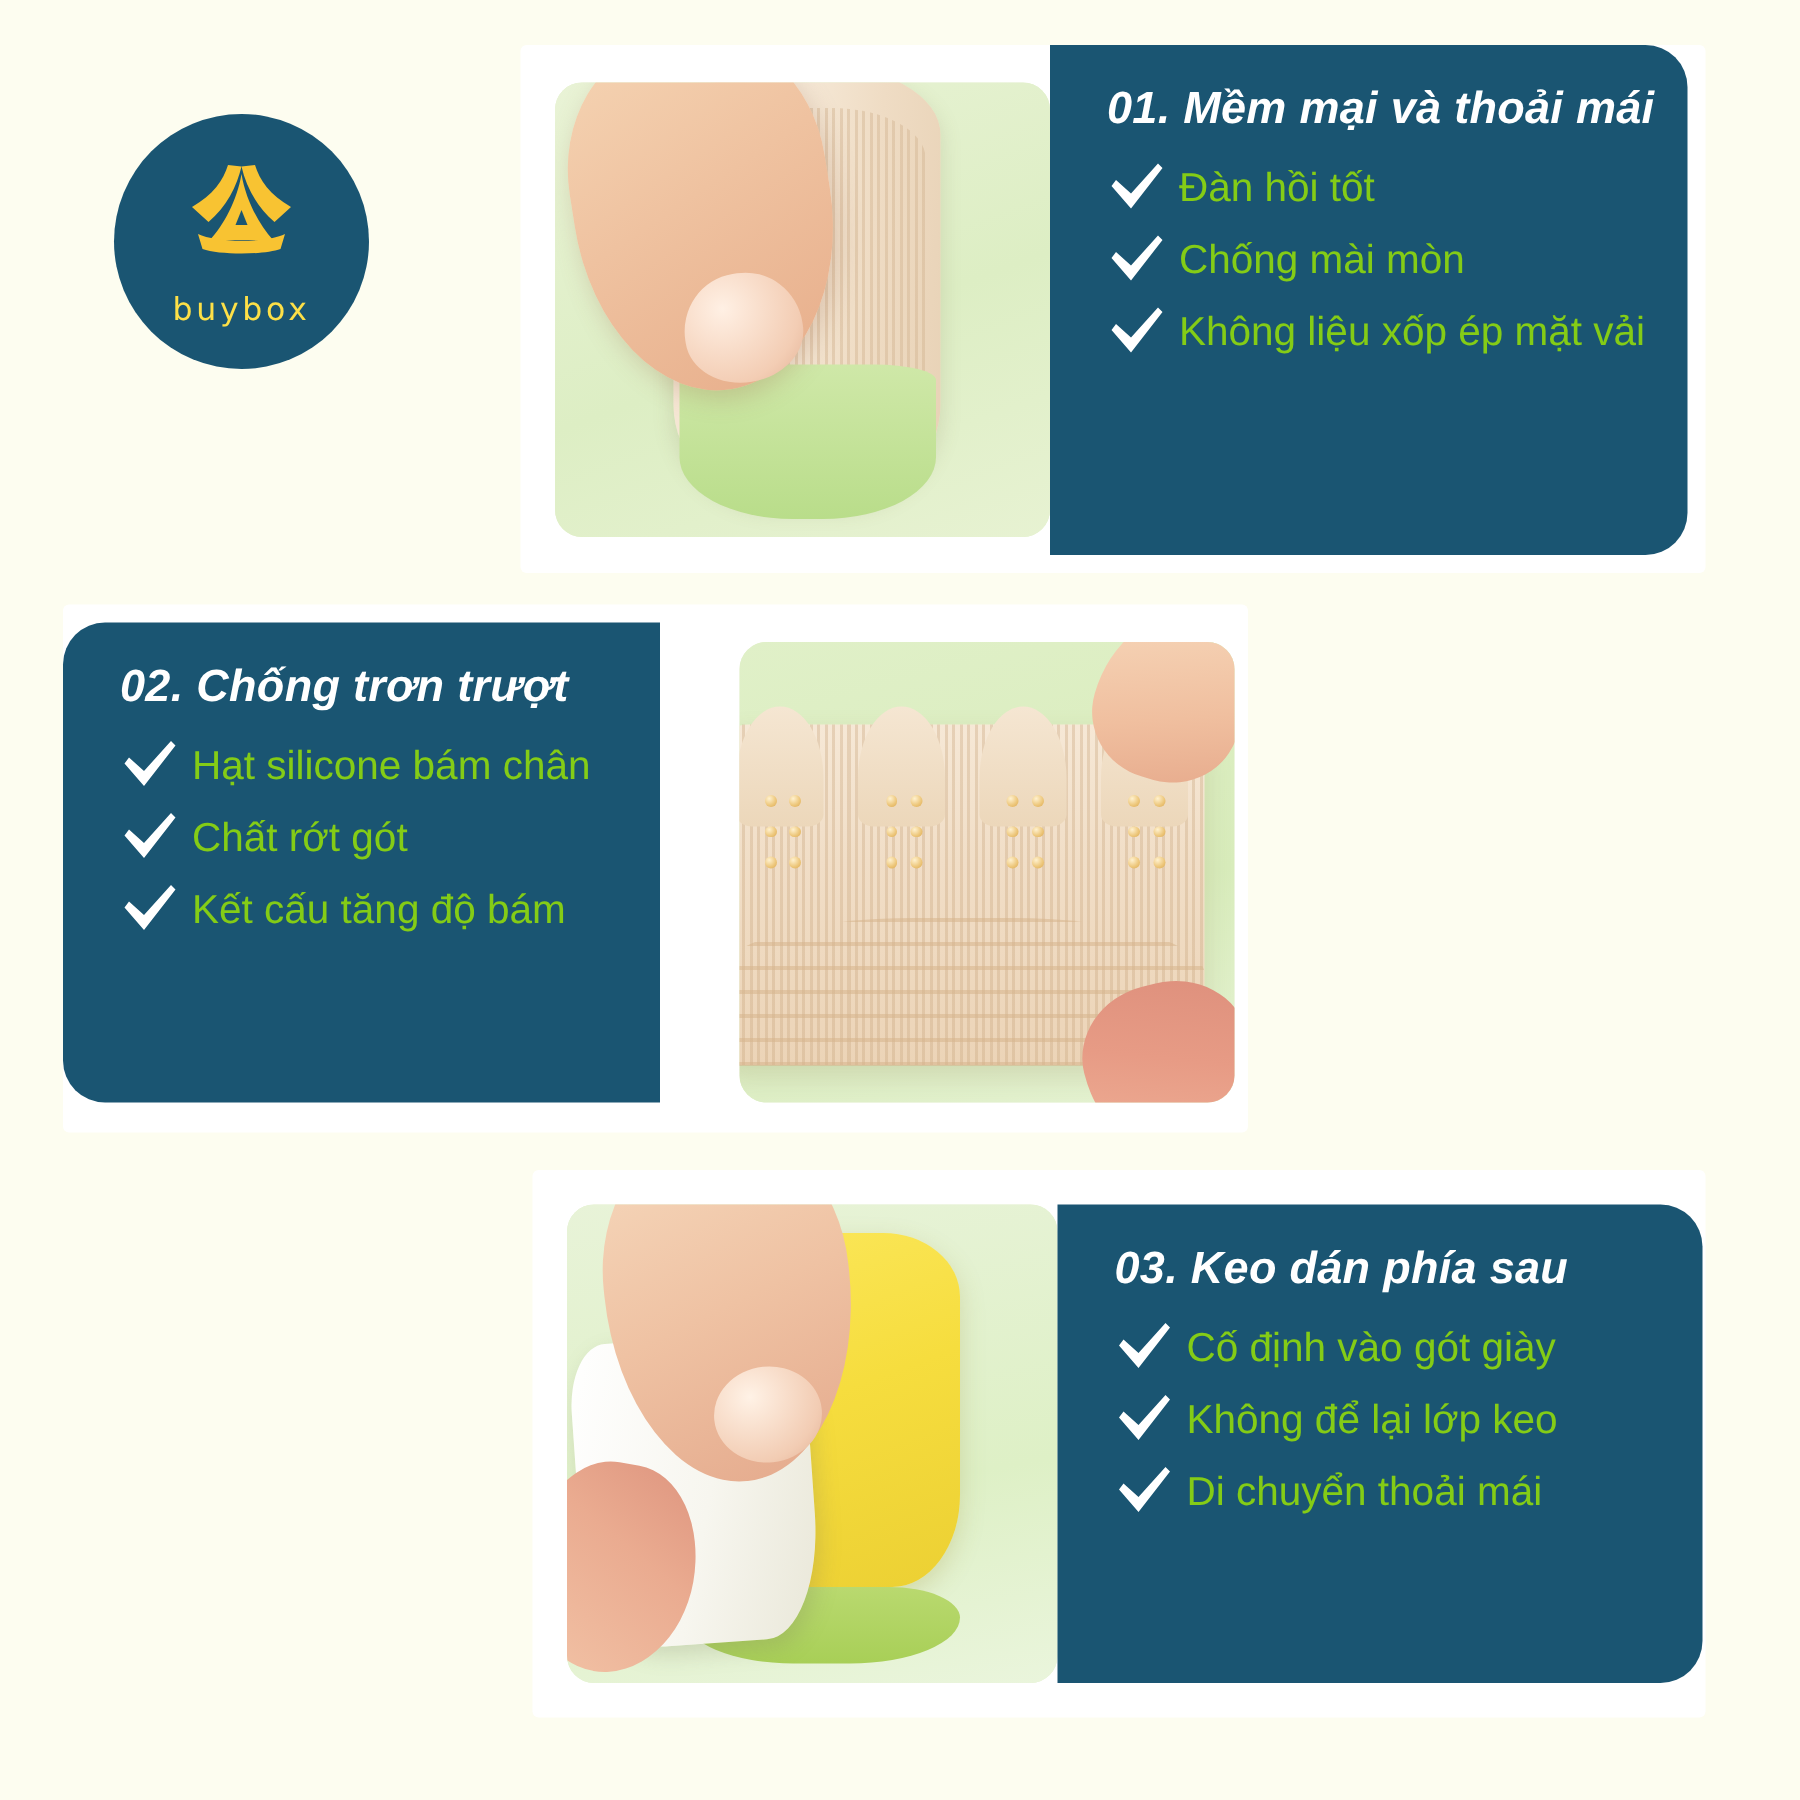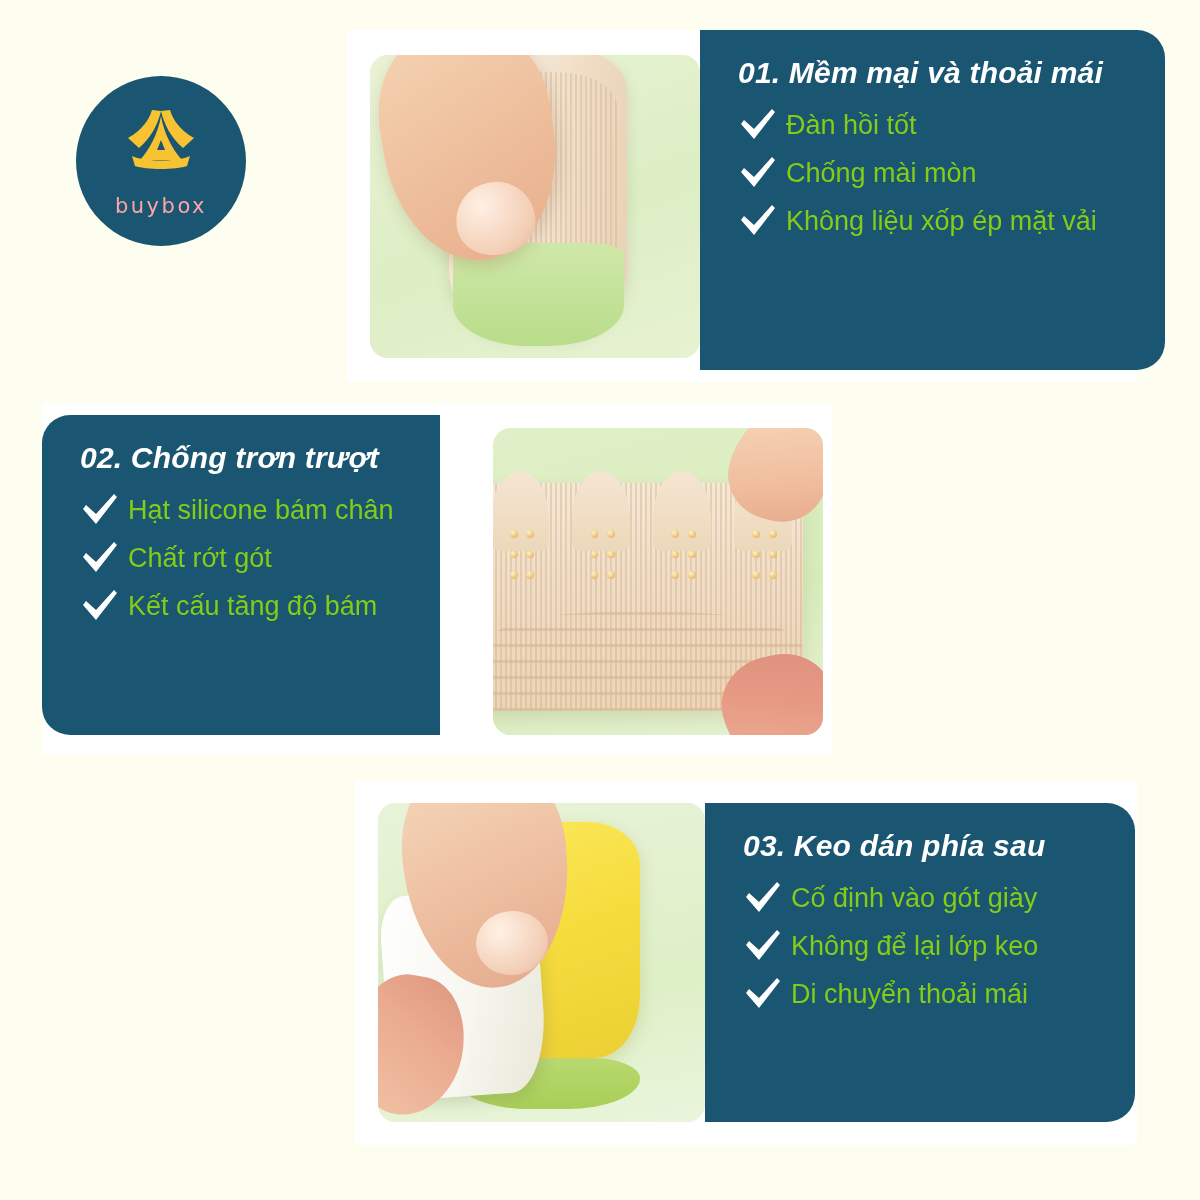--- a/index.html
+++ b/index.html
@@ -29,21 +29,21 @@
     flex-direction: column;
     align-items: center;
     justify-content: center;
   }
   .logo-mark {
     width: 86px;
     height: 64px;
     margin-top: 4px;
   }
   .logo-text {
-    color: #fca5a5;
+    color: #fde047;
     font-size: 21px;
     letter-spacing: 2.5px;
     font-weight: 400;
     margin-top: 22px;
     font-family: "DejaVu Sans", sans-serif;
   }
 
   
   .panel {
     position: absolute;
@@ -303,21 +303,21 @@
 
   <div class="photo" style="left:370px; top:55px; width:330px; height:303px;">
     <div class="ph-bg p1-bg"></div>
     <div class="p1-pad"></div>
     <div class="p1-green-edge"></div>
     <div class="p1-hole"></div>
     <div class="p1-finger"></div>
     <div class="p1-nail"></div>
   </div>
 
-  <div class="teal" style="left:700px; top:30px; width:465px; height:340px; border-radius:0 28px 28px 0;">
+  <div class="teal" style="left:700px; top:30px; width:425px; height:340px; border-radius:0 28px 28px 0;">
     <div class="teal-inner">
       <div class="panel-title">01. Mềm mại và thoải mái</div>
       <ul class="bullets">
         <li class="bullet">
           <svg class="check-icon" viewBox="0 0 40 34">
               <path d="M3 16 L6 12 L16 21 L34 1 L37 4 L16 31 Z" fill="#ffffff"></path>
             </svg>
           <span class="bullet-label">Đàn hồi tốt</span>
         </li>
         <li class="bullet">

